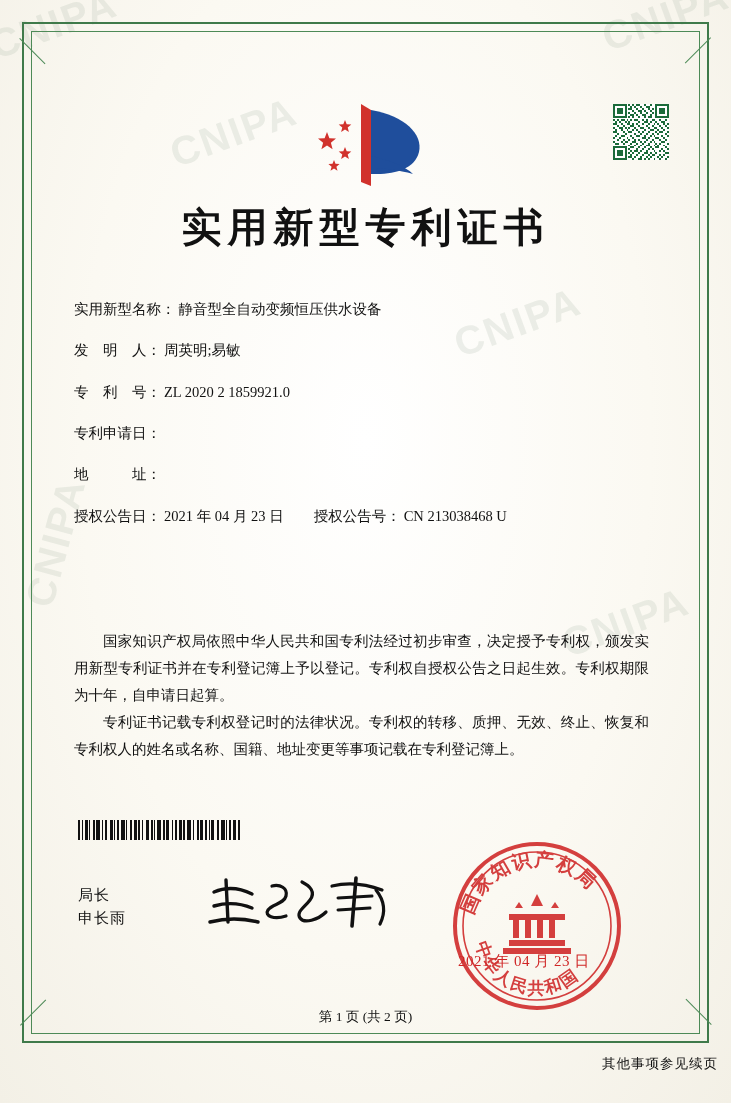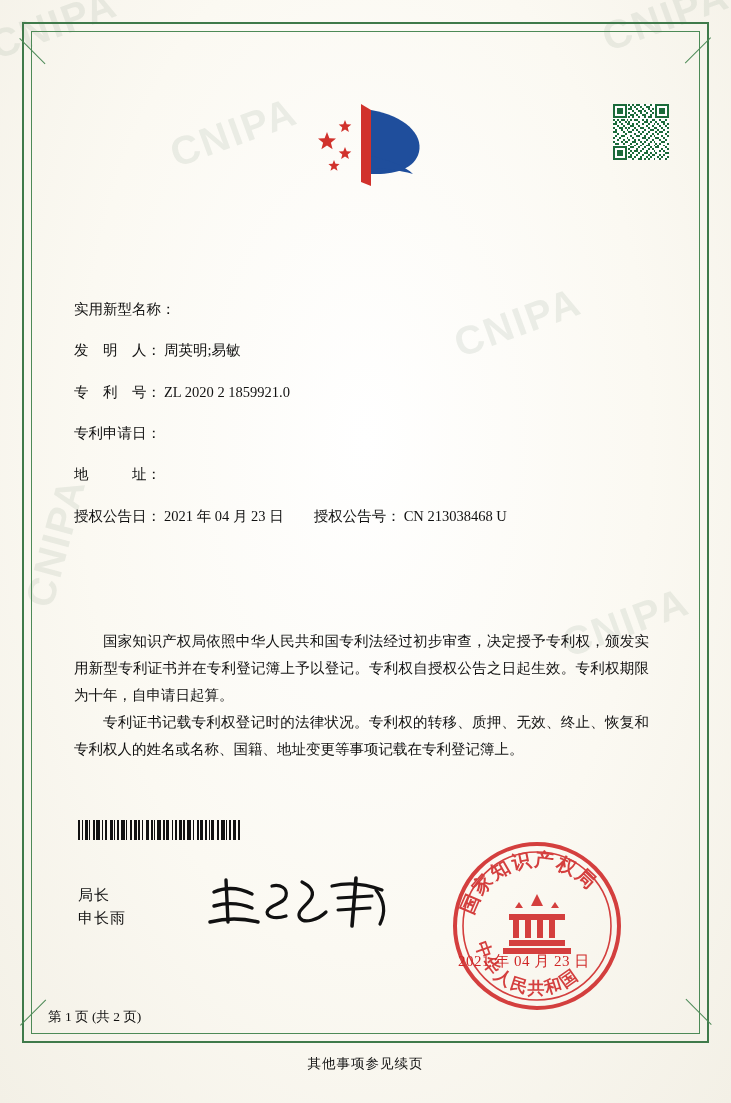--- a/index.html
+++ b/index.html
@@ -176,29 +176,28 @@
     left: 458px; top: 952px;
     font-size: 15px;
     color: #cf2626;
     letter-spacing: 0.5px;
     font-family: "Liberation Serif", serif;
   }
 
   .page-num {
     position: absolute;
     left: 0; right: 0; top: 1008px;
-    text-align: left;
+    text-align: center;
     font-size: 13.5px;
     color: #111;
-    padding-left: 48px;
   }
   .footer-note {
     position: absolute;
-    left: 0; right: 0; top: 1055px;
-    text-align: center;
+    left: 0; right: 13px; top: 1055px;
+    text-align: right;
     font-size: 13.5px;
     color: #111;
     letter-spacing: 1px;
   }
 </style>
 </head>
 <body>
 
 <div id="page">
 
@@ -455,24 +454,26 @@
 
       <g fill="#d1322c">
         <polygon points="26,28 28.4,34.2 35,34.6 29.9,38.8 31.6,45.2 26,41.6 20.4,45.2 22.1,38.8 17,34.6 23.6,34.2"></polygon>
         <polygon points="44,16 45.7,20.3 50.3,20.6 46.7,23.5 47.9,28 44,25.5 40.1,28 41.3,23.5 37.7,20.6 42.3,20.3"></polygon>
         <polygon points="44,43 45.7,47.3 50.3,47.6 46.7,50.5 47.9,55 44,52.5 40.1,55 41.3,50.5 37.7,47.6 42.3,47.3"></polygon>
         <polygon points="33,56 34.5,59.8 38.6,60.1 35.4,62.7 36.5,66.7 33,64.5 29.5,66.7 30.6,62.7 27.4,60.1 31.5,59.8"></polygon>
       </g>
     </svg>
   </div>
 
+  <div class="doc-title">实用新型专利证书</div>
 
   <div class="fields">
     <div class="field">
       <span class="f-label">实用新型名称：</span>
+      <span class="f-value">静音型全自动变频恒压供水设备</span>
     </div>
     <div class="field">
       <span class="f-label">发　明　人：</span>
       <span class="f-value">周英明;易敏</span>
     </div>
     <div class="field">
       <span class="f-label">专　利　号：</span>
       <span class="f-value">ZL 2020 2 1859921.0</span>
     </div>
     <div class="field">

